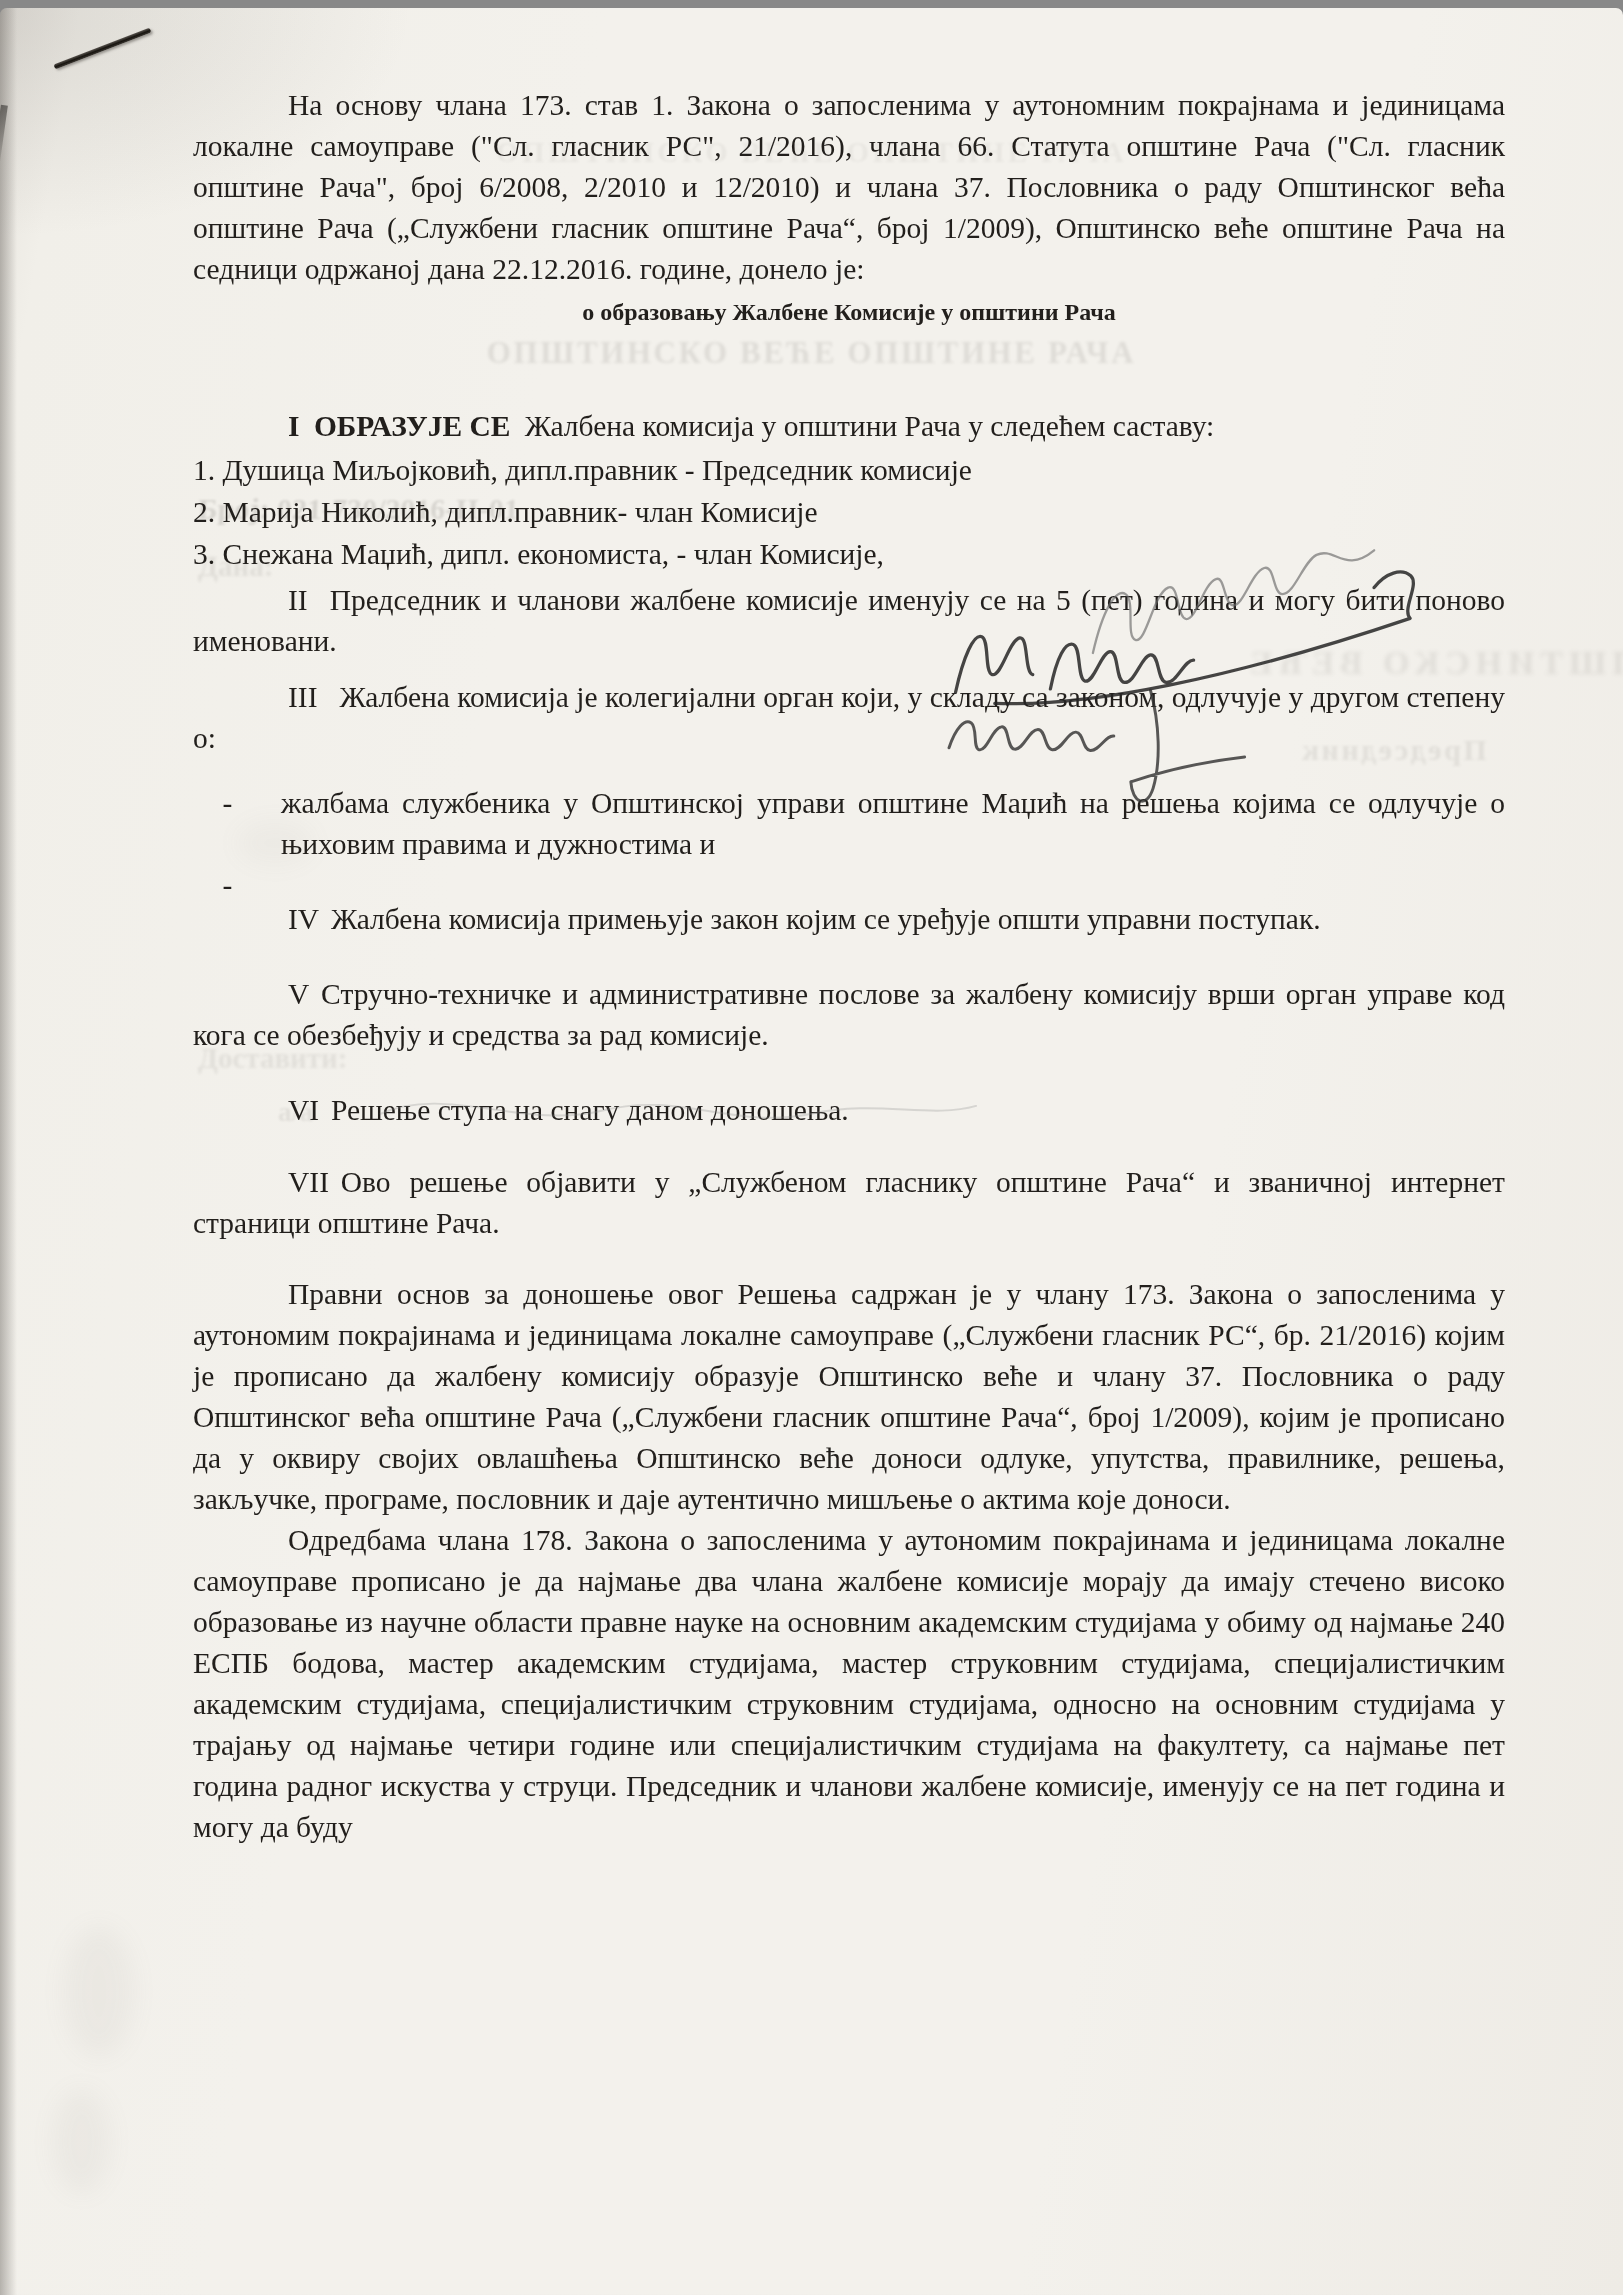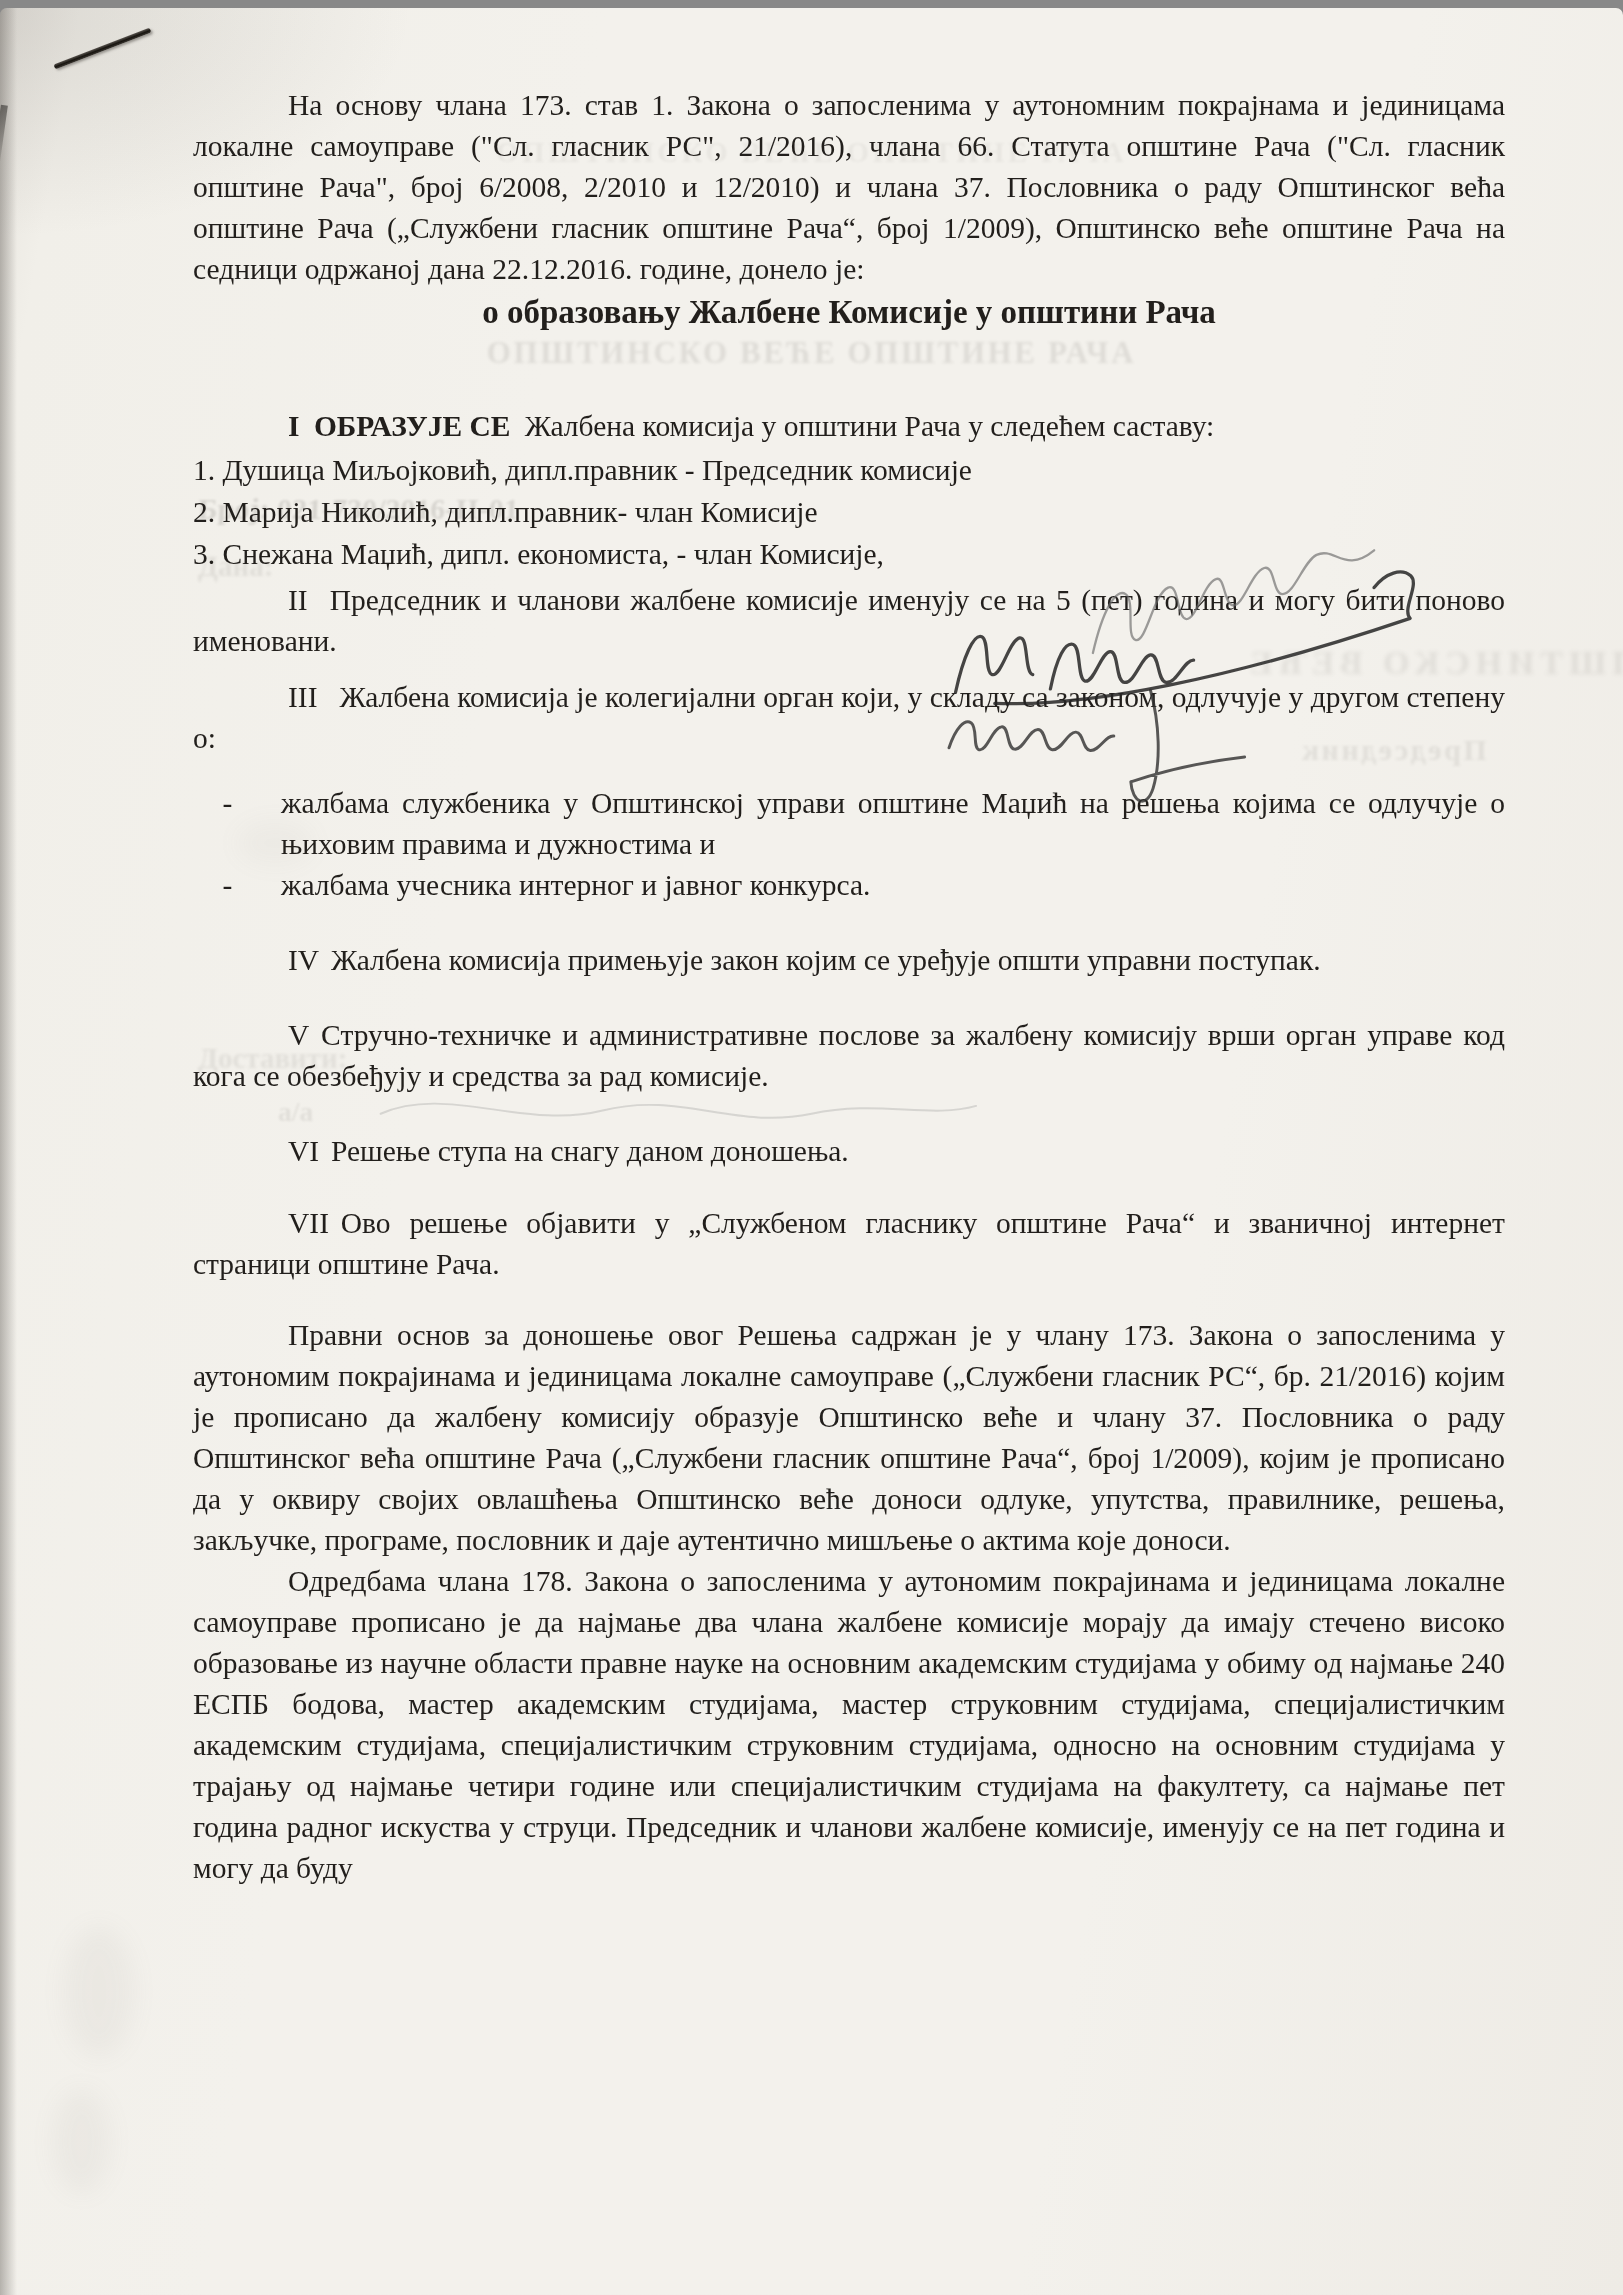--- a/index.html
+++ b/index.html
@@ -50,21 +50,21 @@
     text-align:justify;
   }
   .para { margin:0; }
   .ind  { text-indent:95px; }
   .num-lg { font-weight:normal; margin-right:22px; }
   .num-sm { margin-right:11.8px; }
   .phrase { font-weight:bold; margin-right:14.4px; }
 
   .title-block { text-align:center; text-indent:0; }
   .doc-title    { margin-top:86px; font-size:33px; line-height:41px; font-weight:bold; letter-spacing:5.2px; }
-  .doc-subtitle { margin-top:1.3px;  font-size:33px; line-height:42px; font-weight:bold; }
+  .doc-subtitle { margin-top:1.3px;  font-size:24px; line-height:42px; font-weight:bold; }
 
   .sec1 { margin-top:73px; }
   .members { margin-top:1.3px; line-height:42px; text-align:left; }
   .sec2 { margin-top:5.2px; }
   .clan { margin-top:3.9px; }
   .sec3 { margin-top:15.7px; }
 
   .bullets { margin-top:23.6px; }
   .bullet  { position:relative; padding-left:88px; }
   .bullet-marker { position:absolute; left:29.5px; top:0; }
@@ -137,21 +137,20 @@
 
     <p class="para ind sec3"><span class="num-lg">III</span><span>Жалбена комисија је колегијални орган који, у складу са законом, одлучује у другом степену о:</span></p>
 
     <div class="bullets">
       <div class="bullet">
         <span class="bullet-marker">-</span>
         <span>жалбама службеника у Општинској управи општине Маџић на решења којима се одлучује о њиховим правима и дужностима и</span>
       </div>
       <div class="bullet">
         <span class="bullet-marker">-</span>
-        <span>жалбама учесника интерног и јавног конкурса.</span>
       </div>
     </div>
 
     <p class="para ind sec4"><span class="num-sm">IV</span><span>Жалбена комисија примењује закон којим се уређује општи управни поступак.</span></p>
 
     <p class="para ind sec5"><span class="num-sm">V</span><span>Стручно-техничке и административне послове за жалбену комисију врши орган управе код кога се обезбеђују и средства за рад комисије.</span></p>
 
     <p class="para ind sec6"><span class="num-sm">VI</span><span>Решење ступа на снагу даном доношења.</span></p>
 
     <p class="para ind sec7"><span class="num-sm">VII</span><span>Ово решење објавити у „Службеном гласнику општине Рача“ и званичној интернет страници општине Рача.</span></p>

